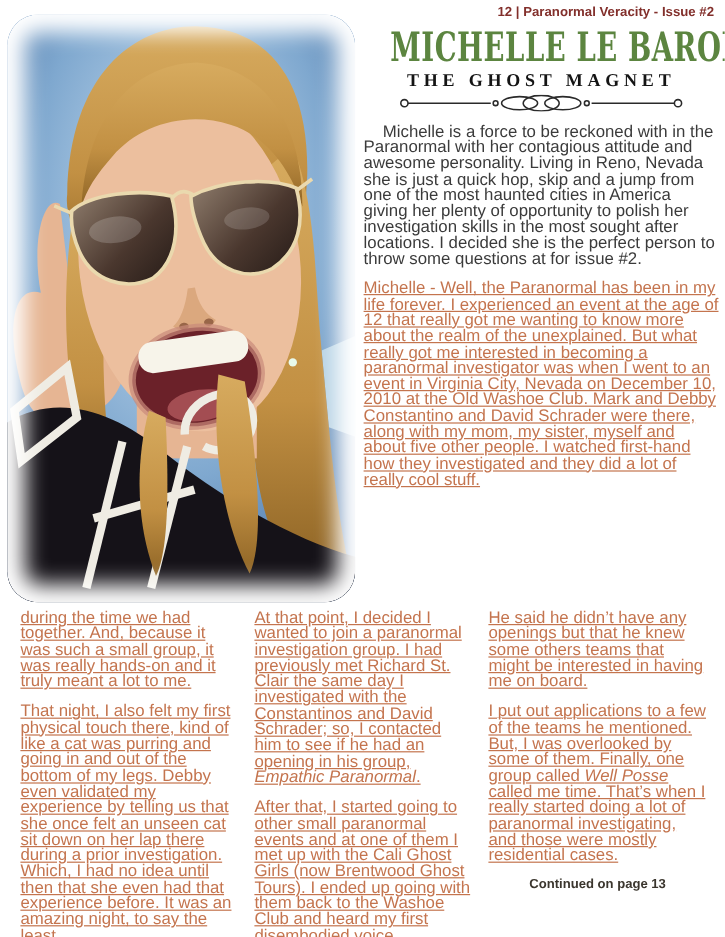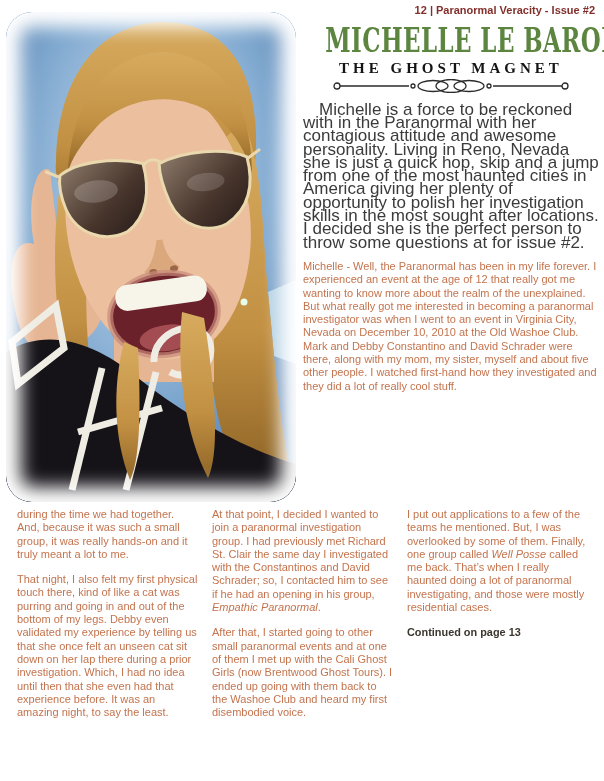--- a/index.html
+++ b/index.html
@@ -6,28 +6,28 @@
   .page{position:relative;width:604px;height:781px;background:#fff;font-family:"Liberation Sans",sans-serif;overflow:hidden;}
   .header{position:absolute;top:4px;right:9px;font-size:11px;font-weight:bold;color:#822F2B;}
   .photo{position:absolute;top:12px;left:6px;width:290px;height:490px;border-radius:26px;overflow:hidden;}
   .photo svg{display:block;width:100%;height:100%;}
   .photo::after{content:"";position:absolute;inset:0;border-radius:26px;box-shadow:inset 0 0 18px 15px #fff;pointer-events:none;}
   .interview{position:absolute;left:303px;top:22px;width:296px;}
   .title{font-family:"DejaVu Serif",serif;font-weight:bold;font-size:27px;color:#5C8540;text-align:center;letter-spacing:.5px;transform:scale(0.85,1.25);transform-origin:center top;white-space:nowrap;line-height:1.1;}
   .subtitle{font-family:Liberation Serif, serif;font-weight:bold;font-size:15px;letter-spacing:4px;color:#141414;text-align:center;margin-top:8px;white-space:nowrap;}
   .flourish{display:block;margin:2px auto 0;}
   .interview p{margin:0 0 11px;}
-  .intro{margin-top:10px !important;color:#3B3B3B;font-size:17px;line-height:13.3px;text-indent:16px;}
+  .intro{margin-top:10px !important;color:#3B3B3B;font-size:14px;line-height:13.3px;text-indent:16px;}
   .question{font-weight:bold;color:#3B362E;font-size:10.9px;line-height:13.3px;margin-top:14px !important;}
-  .orange{color:#C4744E;font-size:11px;line-height:13.3px;}
+  .orange{color:#C4744E;font-size:14px;line-height:13.3px;text-decoration:underline;}
   .columns{position:absolute;left:17px;top:508px;width:572px;display:flex;gap:13px;}
   .col{flex:1 1 0;min-width:0;}
   .col p{margin:0 0 12px;}
   .it{font-style:italic;}
-  .continued{font-weight:bold;color:#3B362E;font-size:10.9px;line-height:13.3px;}
+  .continued{font-weight:bold;color:#3B362E;font-size:10.9px;line-height:13.3px;text-align:center;}
 </style>
 </head>
 <body>
 
 <div class="page">
 
   <div class="header">12 | Paranormal Veracity - Issue #2</div>
 
   <div class="photo">
     <svg viewBox="0 0 290 490" xmlns="http://www.w3.org/2000/svg">
@@ -119,18 +119,19 @@
   <div class="columns">
     <div class="col">
       <p class="orange">during the time we had together.  And, because it was such a small group, it was really hands-on and it truly meant a lot to me.</p>
       <p class="orange">That night, I also felt my first physical touch there, kind of like a cat was purring and going in and out of the bottom of my legs.  Debby even validated my experience by telling us that she once felt an unseen cat sit down on her lap there during a prior investigation.  Which, I had no idea until then that she even had that experience before.  It was an amazing night, to say the least.</p>
     </div>
     <div class="col">
       <p class="orange"><span>At that point, I decided I wanted to join a paranormal investigation group.  I had previously met Richard St. Clair the same day I investigated with the Constantinos and David Schrader; so, I contacted him to see if he had an opening in his group, </span><span class="it">Empathic Paranormal</span><span>.</span></p>
       <p class="orange">After that, I started going to other small paranormal events and at one of them I met up with the Cali Ghost Girls (now Brentwood Ghost Tours). I ended up going with them back to the Washoe Club and heard my first disembodied voice.</p>
     </div>
     <div class="col">
-      <p class="orange"><span>I put out applications to a few of the teams he mentioned.  But, I was overlooked by some of them.  Finally, one group called </span><span class="it">Well Posse</span><span> called me back.  That’s when I really haunted doing a lot of paranormal investigating, and those were mostly residential cases.</span></p>
+      <p class="orange">He said he didn’t have any openings but that he knew some others teams that might be interested in having me on board.</p>
+      <p class="orange"><span>I put out applications to a few of the teams he mentioned.  But, I was overlooked by some of them.  Finally, one group called </span><span class="it">Well Posse</span><span> called me time.  That’s when I really started doing a lot of paranormal investigating, and those were mostly residential cases.</span></p>
       <p class="continued">Continued on page 13</p>
     </div>
   </div>
 
 </div>
 
 </body></html>

